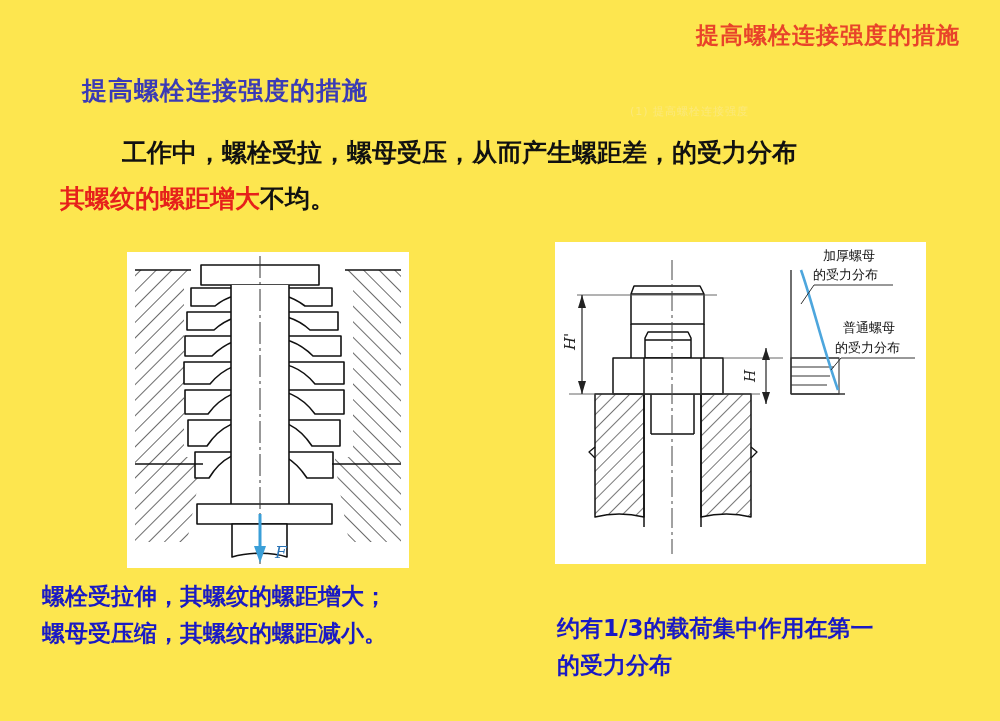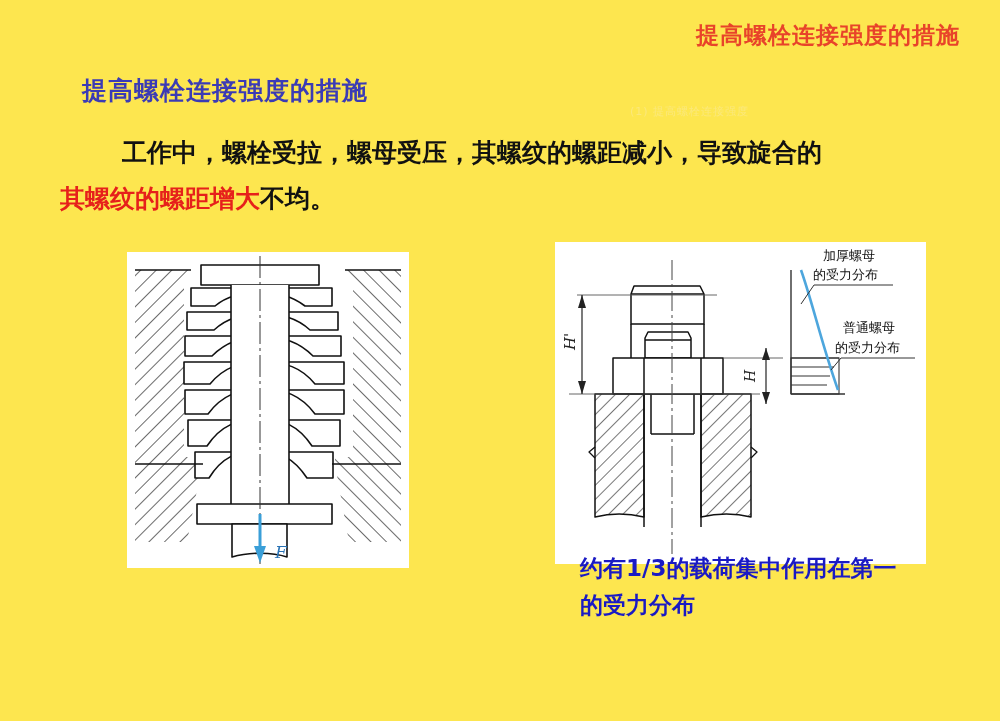--- a/index.html
+++ b/index.html
@@ -84,35 +84,35 @@
   
   .caption {
     position: absolute;
     font-size: 23px;
     font-weight: bold;
     color: #1a1ac4;
     line-height: 37px;
     letter-spacing: 0px;
   }
   .cap-left  { left: 42px;  top: 578px; width: 480px; }
-  .cap-right { left: 557px; top: 550px; width: 400px; margin-left: 23px; }
+  .cap-right { left: 557px; top: 610px; width: 400px; }
 </style>
 </head>
 <body>
 
 <div class="slide">
 
   <div class="header-title">提高螺栓连接强度的措施</div>
 
   <div class="subtitle">提高螺栓连接强度的措施</div>
 
   <div class="watermark">(1) 提高螺栓连接强度</div>
 
   <div class="body-text">
-    <span class="indent"></span><span>工作中，螺栓受拉，螺母受压，其螺纹的螺距减小，导致旋合的</span><br>
+    <span class="indent"></span><span>工作中，螺栓受拉，螺母受压，从而产生螺距差，的受力分布</span><br>
     <span class="hl-red">其螺纹的螺距增大</span><span>不均。</span>
   </div>
 
   <div class="figure fig-left">
     <svg viewBox="0 0 282 316" xmlns="http://www.w3.org/2000/svg">
       <defs>
         <pattern id="hatchL" width="11" height="11" patternUnits="userSpaceOnUse" patternTransform="rotate(45)">
           <line x1="0" y1="0" x2="0" y2="11" stroke="#1a1a1a" stroke-width="1.3"></line>
         </pattern>
         <pattern id="hatchR" width="11" height="11" patternUnits="userSpaceOnUse" patternTransform="rotate(-45)">
@@ -269,19 +269,23 @@
         <text x="268" y="18">加厚螺母</text>
         <text x="258" y="37">的受力分布</text>
       </g>
       <g font-family="'DejaVu Sans','Liberation Sans',sans-serif" font-size="13" fill="#111">
         <text x="288" y="90">普通螺母</text>
         <text x="280" y="110">的受力分布</text>
       </g>
     </svg>
   </div>
 
+  <div class="caption cap-left">
+    <div>螺栓受拉伸，其螺纹的螺距增大；</div>
+    <div>螺母受压缩，其螺纹的螺距减小。</div>
+  </div>
 
   <div class="caption cap-right">
     <div>约有1/3的载荷集中作用在第一</div>
     <div>的受力分布</div>
   </div>
 
 </div>
 
 </body></html>

